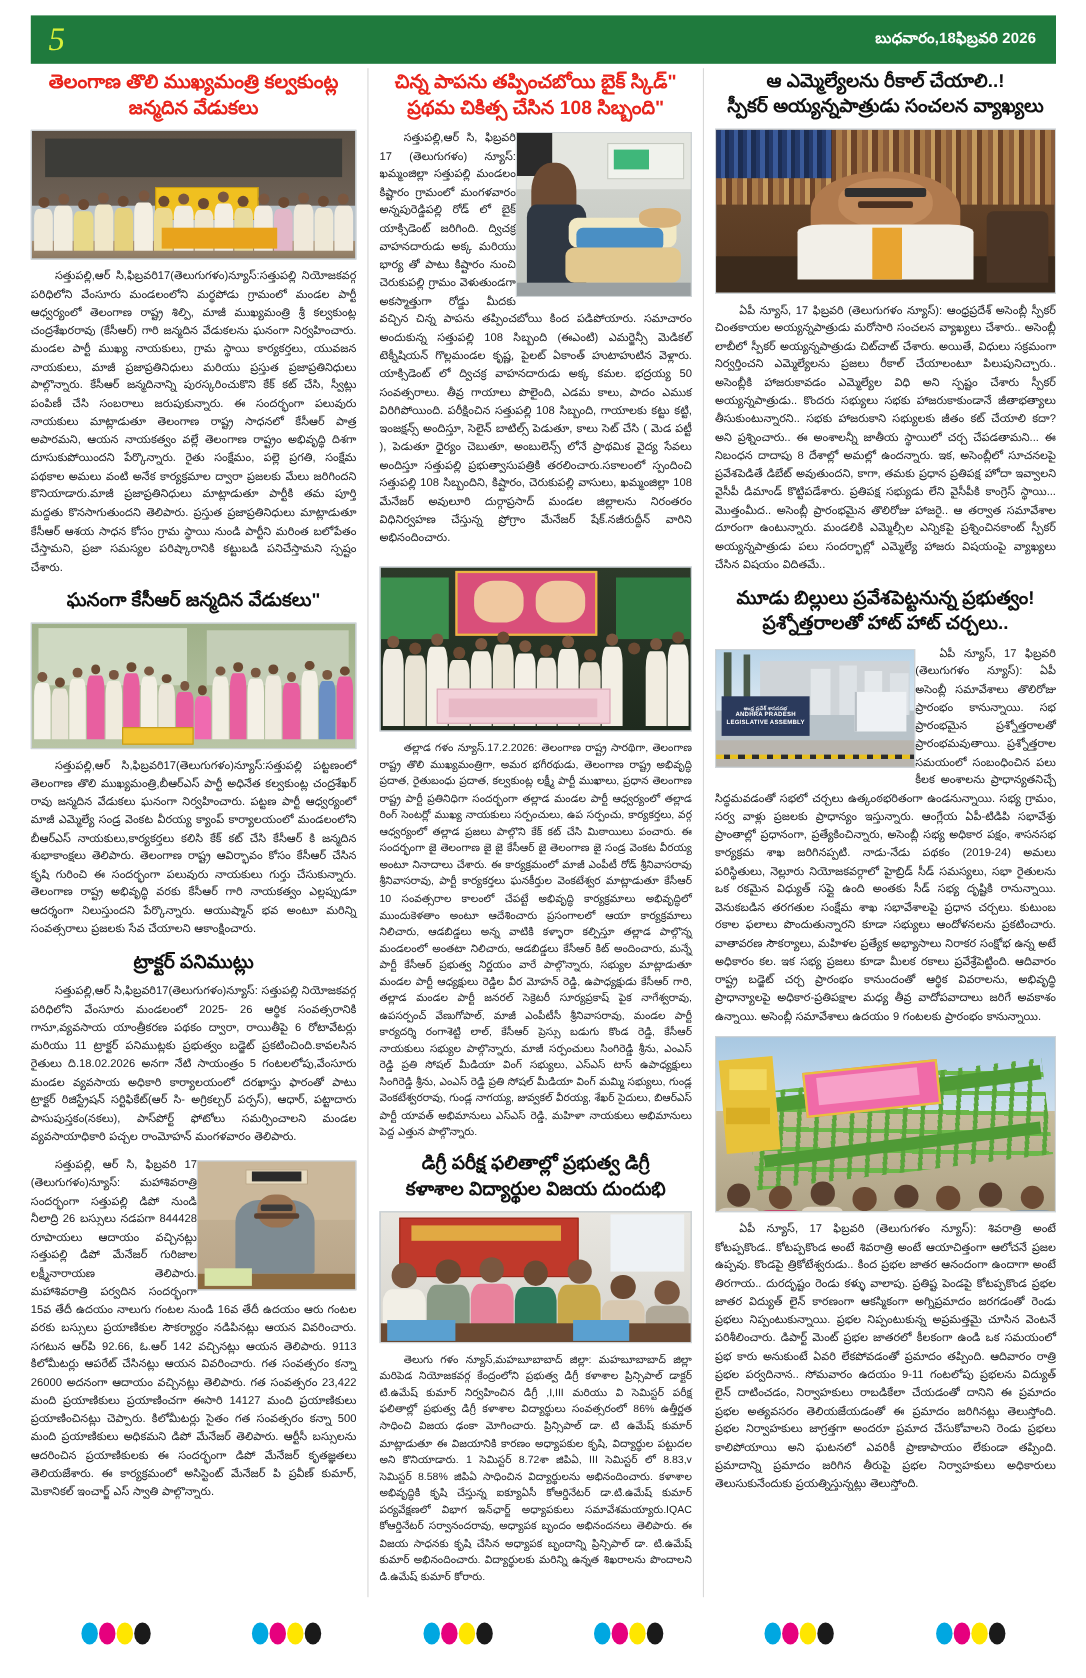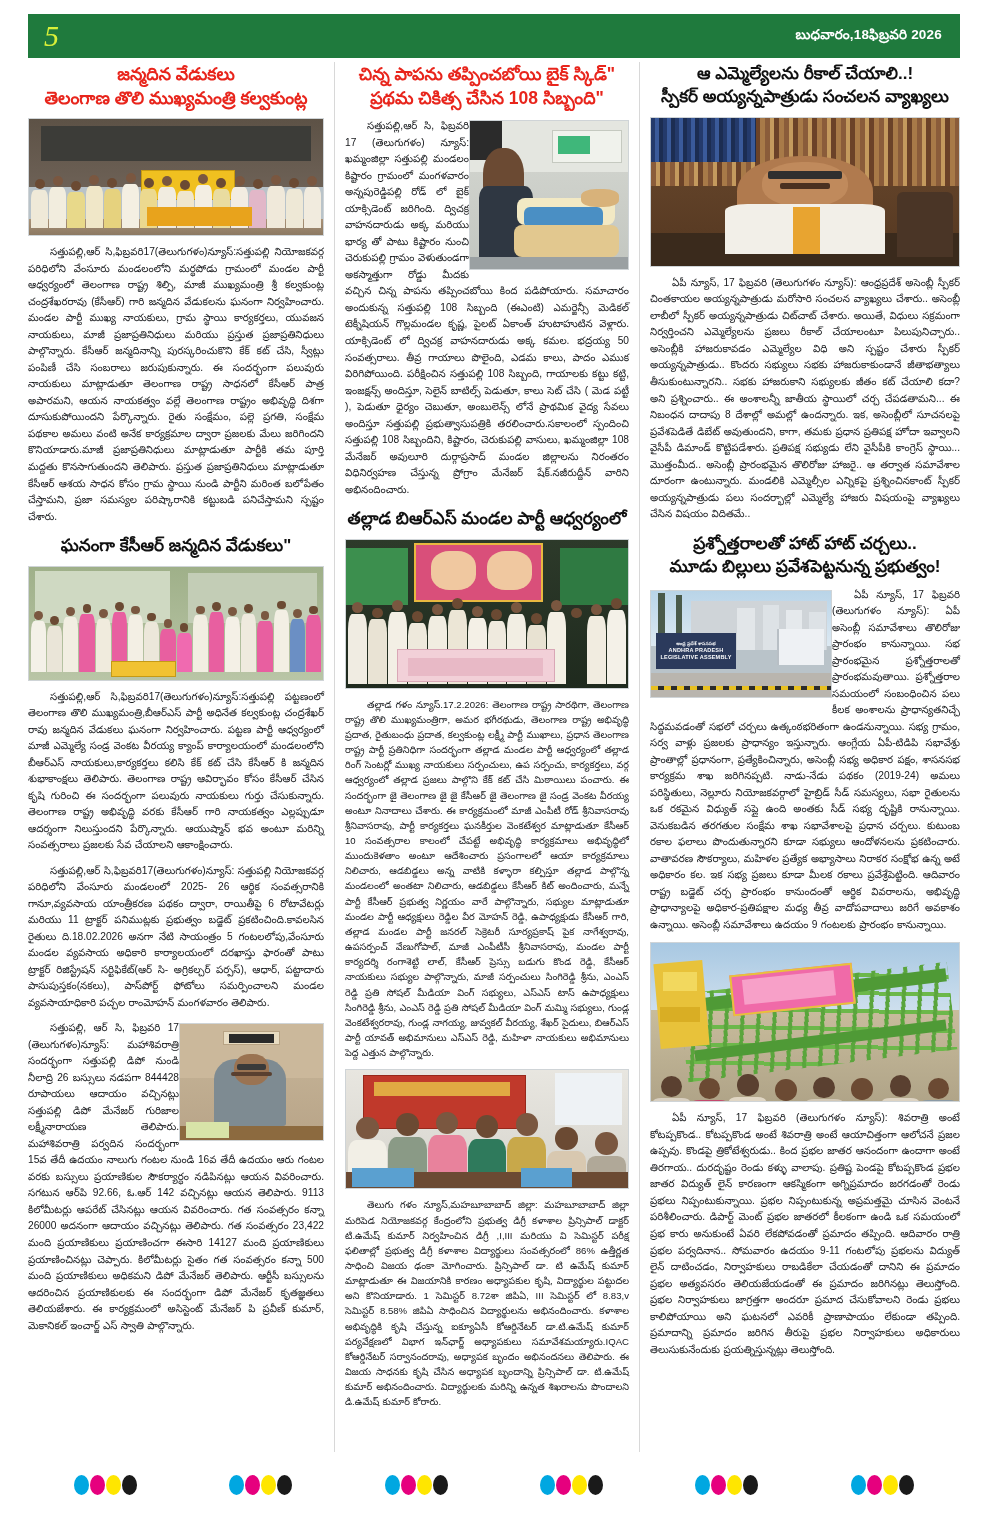--- a/index.html
+++ b/index.html
@@ -174,22 +174,22 @@
   <span class="page-num">5</span>
   <span class="masthead-date">బుధవారం,18ఫిబ్రవరి 2026</span>
 </div>
 
 <div class="page">
 
   <div class="col col-left">
 
     <div>
       <div class="hl hl-red">
+        <div>తెలంగాణ తొలి ముఖ్యమంత్రి కల్వకుంట్ల</div>
         <div>జన్మదిన వేడుకలు</div>
-        <div>తెలంగాణ తొలి ముఖ్యమంత్రి కల్వకుంట్ల</div>
       </div>
       <div class="photo" style="height:118px">
         <div class="bldg" style="left:0;right:0;top:0;height:58%;background:linear-gradient(#5d5246,#6d6156)"></div>
         <div class="bldg" style="left:4%;top:6%;width:92%;height:30%;background:#3c3c38"></div>
         <div class="ground" style="height:14%"></div>
         <div style="position:absolute;left:38%;top:44%;width:32%;height:26%;background:#f0c020;border:1px solid #c79a10"></div>
         <div class="crowd" style="height:62%">
           <div class="person" style="height:78%">
               <div class="head" style="background:#6b4a33"></div>
               <div class="torso" style="height:calc(100% - 18px);background:#efe9d8"></div>
@@ -342,20 +342,21 @@
               <div class="torso" style="height:calc(100% - 17px);background:#e85fa0"></div>
             </div>
         </div>
         <div style="position:absolute;left:28%;bottom:2%;width:22%;height:14%;background:#f1c232;border:1px solid #c49a16"></div>
       </div>
       <p class="body-text indent">సత్తుపల్లి,ఆర్ సి,ఫిబ్రవరి17(తెలుగుగళం)న్యూస్:సత్తుపల్లి పట్టణంలో తెలంగాణ తొలి ముఖ్యమంత్రి,బీఆర్ఎస్ పార్టీ అధినేత కల్వకుంట్ల చంద్రశేఖర్ రావు జన్మదిన వేడుకలు ఘనంగా నిర్వహించారు. పట్టణ పార్టీ ఆధ్వర్యంలో మాజీ ఎమ్మెల్యే సండ్ర వెంకట వీరయ్య క్యాంప్ కార్యాలయంలో మండలంలోని బీఆర్ఎస్ నాయకులు,కార్యకర్తలు కలిసి కేక్ కట్ చేసి కేసీఆర్ కి జన్మదిన శుభాకాంక్షలు తెలిపారు. తెలంగాణ రాష్ట్ర ఆవిర్భావం కోసం కేసీఆర్ చేసిన కృషి గురించి ఈ సందర్భంగా పలువురు నాయకులు గుర్తు చేసుకున్నారు. తెలంగాణ రాష్ట్ర అభివృద్ధి వరకు కేసీఆర్ గారి నాయకత్వం ఎల్లప్పుడూ ఆదర్శంగా నిలుస్తుందని పేర్కొన్నారు. ఆయుష్మాన్ భవ అంటూ మరిన్ని సంవత్సరాలు ప్రజలకు సేవ చేయాలని ఆకాంక్షించారు.</p>
     </div>
 
     <div>
       <div class="hl hl-black">
+        <div>ట్రాక్టర్ పనిముట్లు</div>
       </div>
       <p class="body-text indent">సత్తుపల్లి,ఆర్ సి,ఫిబ్రవరి17(తెలుగుగళం)న్యూస్: సత్తుపల్లి నియోజకవర్గ పరిధిలోని వేంసూరు మండలంలో 2025- 26 ఆర్థిక సంవత్సరానికి గానూ,వ్యవసాయ యాంత్రీకరణ పథకం ద్వారా, రాయితీపై 6 రోటావేటర్లు మరియు 11 ట్రాక్టర్ పనిముట్లకు ప్రభుత్వం బడ్జెట్ ప్రకటించింది.కావలసిన రైతులు ది.18.02.2026 అనగా నేటి సాయంత్రం 5 గంటలలోపు,వేంసూరు మండల వ్యవసాయ అధికారి కార్యాలయంలో దరఖాస్తు ఫారంతో పాటు ట్రాక్టర్ రిజిస్ట్రేషన్ సర్టిఫికేట్(ఆర్ సి- అగ్రికల్చర్ పర్పస్), ఆధార్, పట్టాదారు పాసుపుస్తకం(నకలు), పాస్‌పోర్ట్ ఫోటోలు సమర్పించాలని మండల వ్యవసాయాధికారి పచ్చల రాంమోహన్ మంగళవారం తెలిపారు.</p>
     </div>
 
     <div>
       <div class="clearfix">
         <div class="photo wrap-photo-r" style="width:145px;height:118px;margin-top:3px">
           <div style="position:absolute;inset:0;background:linear-gradient(#c8b79a,#b8a488)"></div>
           <div style="position:absolute;left:0;top:0;width:100%;height:46%;background:#cbb89b"></div>
           <div style="position:absolute;left:30%;top:6%;width:40%;height:12%;background:#e8dcc2;border:1px solid #b8a384"></div>
@@ -394,21 +395,20 @@
           <div style="position:absolute;left:28%;top:70%;width:66%;height:22%;background:#e2c88f;border-radius:8px"></div>
           <div style="position:absolute;left:70%;top:46%;width:24%;height:12%;background:#d8b27a;border-radius:40%"></div>
           <div style="position:absolute;left:0;bottom:0;width:100%;height:8%;background:#9aa0a2"></div>
         </div>
         <p class="body-text indent">సత్తుపల్లి,ఆర్ సి, ఫిబ్రవరి 17 (తెలుగుగళం) న్యూస్: ఖమ్మంజిల్లా సత్తుపల్లి మండలం కిష్టారం గ్రామంలో మంగళవారం అన్నపురెడ్డిపల్లి రోడ్ లో బైక్ యాక్సిడెంట్ జరిగింది. ద్విచక్ర వాహనదారుడు అక్క మరియు భార్య తో పాటు కిష్టారం నుంచి చెరుకుపల్లి గ్రామం వెళుతుండగా అకస్మాత్తుగా రోడ్డు మీదకు వచ్చిన చిన్న పాపను తప్పించబోయి కింద పడిపోయారు. సమాచారం అందుకున్న సత్తుపల్లి 108 సిబ్బంది (ఈఎంటి) ఎమర్జెన్సీ మెడికల్ టెక్నీషియన్ గొల్లమండల కృష్ణ, పైలట్ ఏకాంత్ హుటాహుటిన వెళ్లారు. యాక్సిడెంట్ లో ద్విచక్ర వాహనదారుడు అక్క కమల. భద్రయ్య 50 సంవత్సరాలు. తీవ్ర గాయాలు పొలైంది, ఎడమ కాలు, పాదం ఎముక విరిగిపోయింది. పరీక్షించిన సత్తుపల్లి 108 సిబ్బంది, గాయాలకు కట్టు కట్టి, ఇంజక్షన్స్ అందిస్తూ, సెలైన్ బాటిల్స్ పెడుతూ, కాలు సెట్ చేసి ( మెడ పట్టీ ), పెడుతూ ధైర్యం చెబుతూ, అంబులెన్స్ లోనే ప్రాథమిక వైద్య సేవలు అందిస్తూ సత్తుపల్లి ప్రభుత్వాసుపత్రికి తరలించారు.సకాలంలో స్పందించి సత్తుపల్లి 108 సిబ్బందిని, కిష్టారం, చెరుకుపల్లి వాసులు, ఖమ్మంజిల్లా 108 మేనేజర్ అవులూరి దుర్గాప్రసాద్ మండల జిల్లాలను నిరంతరం విధినిర్వహణ చేస్తున్న ప్రోగ్రాం మేనేజర్ షేక్.నజీరుద్దీన్ వారిని అభినందించారు.</p>
       </div>
     </div>
 
     <div>
       <div class="hl hl-black">
-        <div>తల్లాడ బిఆర్ఎస్ మండల పార్టీ ఆధ్వర్యంలో</div>
       </div>
       <div class="photo" style="height:150px">
         <div style="position:absolute;inset:0;background:linear-gradient(#2d3a2a,#1f2a1e)"></div>
         <div style="position:absolute;left:24%;top:2%;width:46%;height:40%;background:#d94f7a;border:2px solid #e8b840"></div>
         <div style="position:absolute;left:30%;top:8%;width:16%;height:26%;background:#f0c8a0;border-radius:40%"></div>
         <div style="position:absolute;left:50%;top:8%;width:16%;height:26%;background:#f0c8a0;border-radius:40%"></div>
         <div style="position:absolute;left:0;top:6%;width:22%;height:38%;background:#3c8f4e"></div>
         <div style="position:absolute;right:0;top:6%;width:24%;height:38%;background:#2f7a42"></div>
         <div class="crowd" style="height:66%">
           <div class="person" style="height:88%">
@@ -468,20 +468,24 @@
               <div class="torso" style="height:calc(100% - 16px);background:#f4f1e8"></div>
             </div>
         </div>
         <div style="position:absolute;left:18%;bottom:4%;width:56%;height:22%;background:#f2d0d8;border:1px solid #d9a7b6"></div>
         <div style="position:absolute;left:22%;bottom:8%;width:48%;height:12%;background:#e8b9c6"></div>
       </div>
       <p class="body-text indent small">తల్లాడ గళం న్యూస్.17.2.2026: తెలంగాణ రాష్ట్ర సారథిగా, తెలంగాణ రాష్ట్ర తొలి ముఖ్యమంత్రిగా, అమర భగీరథుడు, తెలంగాణ రాష్ట్ర అభివృద్ధి ప్రదాత, రైతుబంధు ప్రదాత, కల్వకుంట్ల లక్ష్మీ పార్టీ ముఖాలు, ప్రధాన తెలంగాణ రాష్ట్ర పార్టీ ప్రతినిధిగా సందర్భంగా తల్లాడ మండల పార్టీ ఆధ్వర్యంలో తల్లాడ రింగ్ సెంటర్లో ముఖ్య నాయకులు సర్పంచులు, ఉప సర్పంచు, కార్యకర్తలు, వర్గ ఆధ్వర్యంలో తల్లాడ ప్రజలు పాల్గొని కేక్ కట్ చేసి మిఠాయిలు పంచారు. ఈ సందర్భంగా జై తెలంగాణ జై జై కేసీఆర్ జై తెలంగాణ జై సండ్ర వెంకట వీరయ్య అంటూ నినాదాలు చేశారు. ఈ కార్యక్రమంలో మాజీ ఎంపీటీ రోడ్ శ్రీనివాసరావు శ్రీనివాసరావు, పార్టీ కార్యకర్తలు ఘనకీర్తుల వెంకటేశ్వర మాట్లాడుతూ కేసీఆర్ 10 సంవత్సరాల కాలంలో చేపట్టే అభివృద్ధి కార్యక్రమాలు అభివృద్ధిలో ముందుకెళతాం అంటూ ఆదేశించారు ప్రసంగాలలో ఆయా కార్యక్రమాలు నిలిచారు, ఆడబిడ్డలు అన్న వాటికి కళ్ళారా కల్పిస్తూ తల్లాడ పాల్గొన్న మండలంలో అంతటా నిలిచారు, ఆడబిడ్డలు కేసీఆర్ కిట్ అందించారు, మన్నే పార్టీ కేసీఆర్ ప్రభుత్వ నిర్ణయం వారే పాల్గొన్నారు, సభ్యుల మాట్లాడుతూ మండల పార్టీ ఆధ్యక్షులు రెడ్డిల వీర మోహన్ రెడ్డి, ఉపాధ్యక్షుడు కేసీఆర్ గారి, తల్లాడ మండల పార్టీ జనరల్ సెక్రెటరీ సూర్యప్రకాష్ పైక నాగేశ్వరావు, ఉపసర్పంచ్ వేణుగోపాల్, మాజీ ఎంపీటీసీ శ్రీనివాసరావు, మండల పార్టీ కార్యదర్శి రంగాశెట్టి లాల్, కేసీఆర్ ప్రెస్సు బడుగు కొండ రెడ్డి, కేసీఆర్ నాయకులు సభ్యుల పాల్గొన్నారు, మాజీ సర్పంచులు సింగిరెడ్డి శ్రీను, ఎంఎస్ రెడ్డి ప్రతి సోషల్ మీడియా వింగ్ సభ్యులు, ఎస్ఎస్ టాస్ ఉపాధ్యక్షులు సింగిరెడ్డి శ్రీను, ఎంఎస్ రెడ్డి ప్రతి సోషల్ మీడియా వింగ్ మమ్మి సభ్యులు, గుండ్ల వెంకటేశ్వరరావు, గుండ్ల నాగయ్య, జువ్వకల్ వీరయ్య, శేఖర్ సైదులు, బిఆర్ఎస్ పార్టీ యావత్ అభిమానులు ఎస్ఎస్ రెడ్డి, మహిళా నాయకులు అభిమానులు పెద్ద ఎత్తున పాల్గొన్నారు.</p>
     </div>
 
     <div>
+      <div class="hl hl-black">
+        <div>డిగ్రీ పరీక్ష ఫలితాల్లో ప్రభుత్వ డిగ్రీ</div>
+        <div>కళాశాల విద్యార్థుల విజయ దుందుభి</div>
+      </div>
       <div class="photo" style="height:120px">
         <div style="position:absolute;inset:0;background:linear-gradient(#e8e6e0,#d6d4cd)"></div>
         <div style="position:absolute;left:6%;top:4%;width:58%;height:46%;background:#c0392b;border:1px solid #96281b"></div>
         <div style="position:absolute;left:10%;top:10%;width:48%;height:12%;background:#e8c64a;opacity:.8"></div>
         <div style="position:absolute;right:2%;top:2%;width:24%;height:44%;background:#eef2f5"></div>
         <div class="crowd" style="height:74%">
           <div class="person" style="height:82%">
               <div class="head" style="background:#7a5740"></div>
               <div class="torso" style="height:calc(100% - 16px);background:#f2efe6"></div>
             </div>
@@ -537,22 +541,22 @@
         <div style="position:absolute;left:42%;top:44%;width:16%;height:4%;background:#4a3020;border-radius:2px"></div>
         <div style="position:absolute;left:24%;top:58%;width:52%;height:34%;background:#f2efe8;border-radius:14% 14% 0 0"></div>
         <div style="position:absolute;left:46%;top:60%;width:9%;height:32%;background:#e8a430"></div>
         <div style="position:absolute;right:2%;top:50%;width:18%;height:44%;background:#4a3526;border-radius:6px 6px 0 0"></div>
       </div>
       <p class="body-text indent">ఏపీ న్యూస్, 17 ఫిబ్రవరి (తెలుగుగళం న్యూస్): ఆంధ్రప్రదేశ్ అసెంబ్లీ స్పీకర్ చింతకాయల అయ్యన్నపాత్రుడు మరోసారి సంచలన వ్యాఖ్యలు చేశారు.. అసెంబ్లీ లాబీలో స్పీకర్ అయ్యన్నపాత్రుడు చిట్‌చాట్ చేశారు. అయితే, విధులు సక్రమంగా నిర్వర్తించని ఎమ్మెల్యేలను ప్రజలు రీకాల్ చేయాలంటూ పిలుపునిచ్చారు.. అసెంబ్లీకి హాజరుకావడం ఎమ్మెల్యేల విధి అని స్పష్టం చేశారు స్పీకర్ అయ్యన్నపాత్రుడు.. కొందరు సభ్యులు సభకు హాజరుకాకుండానే జీతాభత్యాలు తీసుకుంటున్నారని.. సభకు హాజరుకాని సభ్యులకు జీతం కట్ చేయాలి కదా? అని ప్రశ్నించారు.. ఈ అంశాలన్నీ జాతీయ స్థాయిలో చర్చ చేపడతామని... ఈ నిబంధన దాదాపు 8 దేశాల్లో అమల్లో ఉందన్నారు. ఇక, అసెంబ్లీలో సూచనలపై ప్రవేశపెడితే డిబేట్ అవుతుందని, కాగా, తమకు ప్రధాన ప్రతిపక్ష హోదా ఇవ్వాలని వైసీపీ డిమాండ్ కొట్టిపడేశారు. ప్రతిపక్ష సభ్యుడు లేని వైసీపీకి కాంగ్రెస్ స్థాయి... మొత్తంమీద.. అసెంబ్లీ ప్రారంభమైన తొలిరోజు హాజరై.. ఆ తర్వాత సమావేశాల దూరంగా ఉంటున్నారు. మండలికి ఎమ్మెల్సీల ఎన్నికపై ప్రశ్నించినకాంట్ స్పీకర్ అయ్యన్నపాత్రుడు పలు సందర్భాల్లో ఎమ్మెల్యే హాజరు విషయంపై వ్యాఖ్యలు చేసిన విషయం విదితమే..</p>
     </div>
 
     <div>
       <div class="hl hl-black">
+        <div>మూడు బిల్లులు ప్రవేశపెట్టనున్న ప్రభుత్వం!</div>
         <div>ప్రశ్నోత్తరాలతో హాట్ హాట్ చర్చలు..</div>
-        <div>మూడు బిల్లులు ప్రవేశపెట్టనున్న ప్రభుత్వం!</div>
       </div>
       <div class="clearfix">
         <div class="photo wrap-photo-l" style="width:182px;height:108px;margin-top:3px">
           <div class="sky" style="height:52%"></div>
           <div style="position:absolute;left:22%;top:10%;width:76%;height:46%;background:#cfd4d8"></div>
           <div style="position:absolute;left:48%;top:16%;width:10%;height:40%;background:#e2e6e9"></div>
           <div style="position:absolute;left:62%;top:14%;width:9%;height:42%;background:#dde2e6"></div>
           <div style="position:absolute;left:75%;top:18%;width:9%;height:38%;background:#e5e9ec"></div>
           <div style="position:absolute;left:88%;top:20%;width:9%;height:36%;background:#dde2e6"></div>
           <div style="position:absolute;left:4%;top:2%;width:4%;height:40%;background:#4a5a4a"></div>

